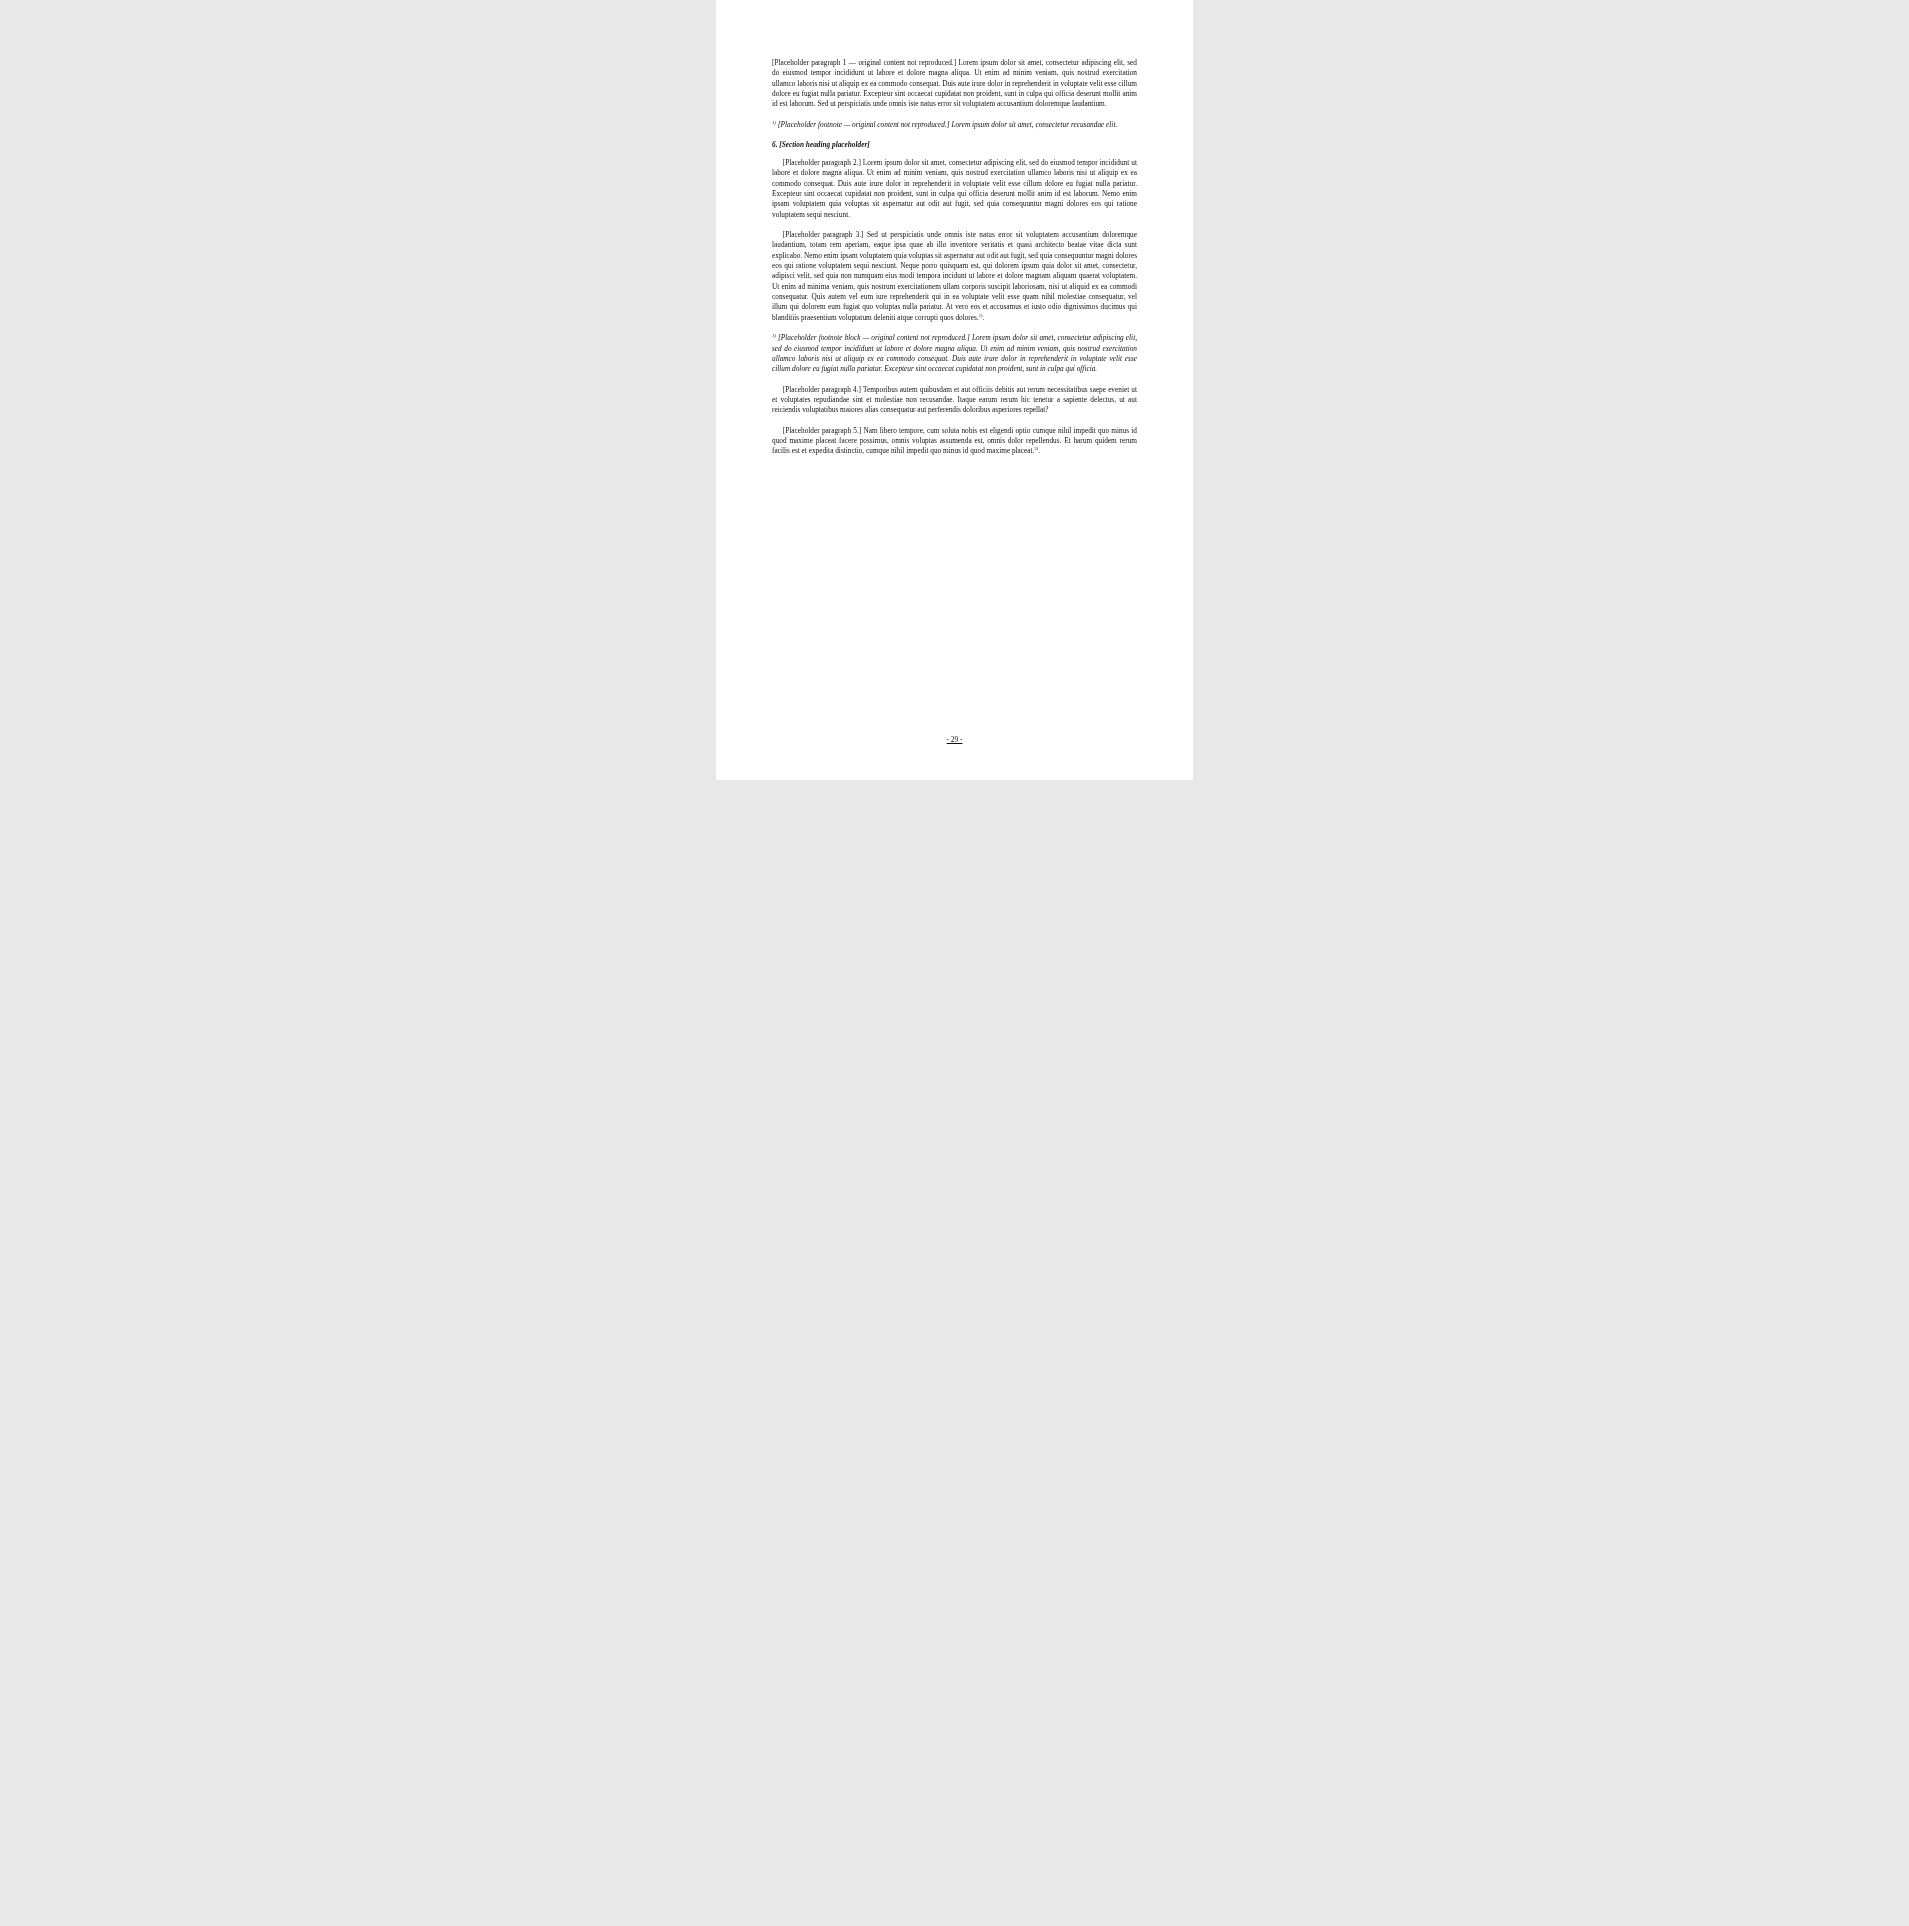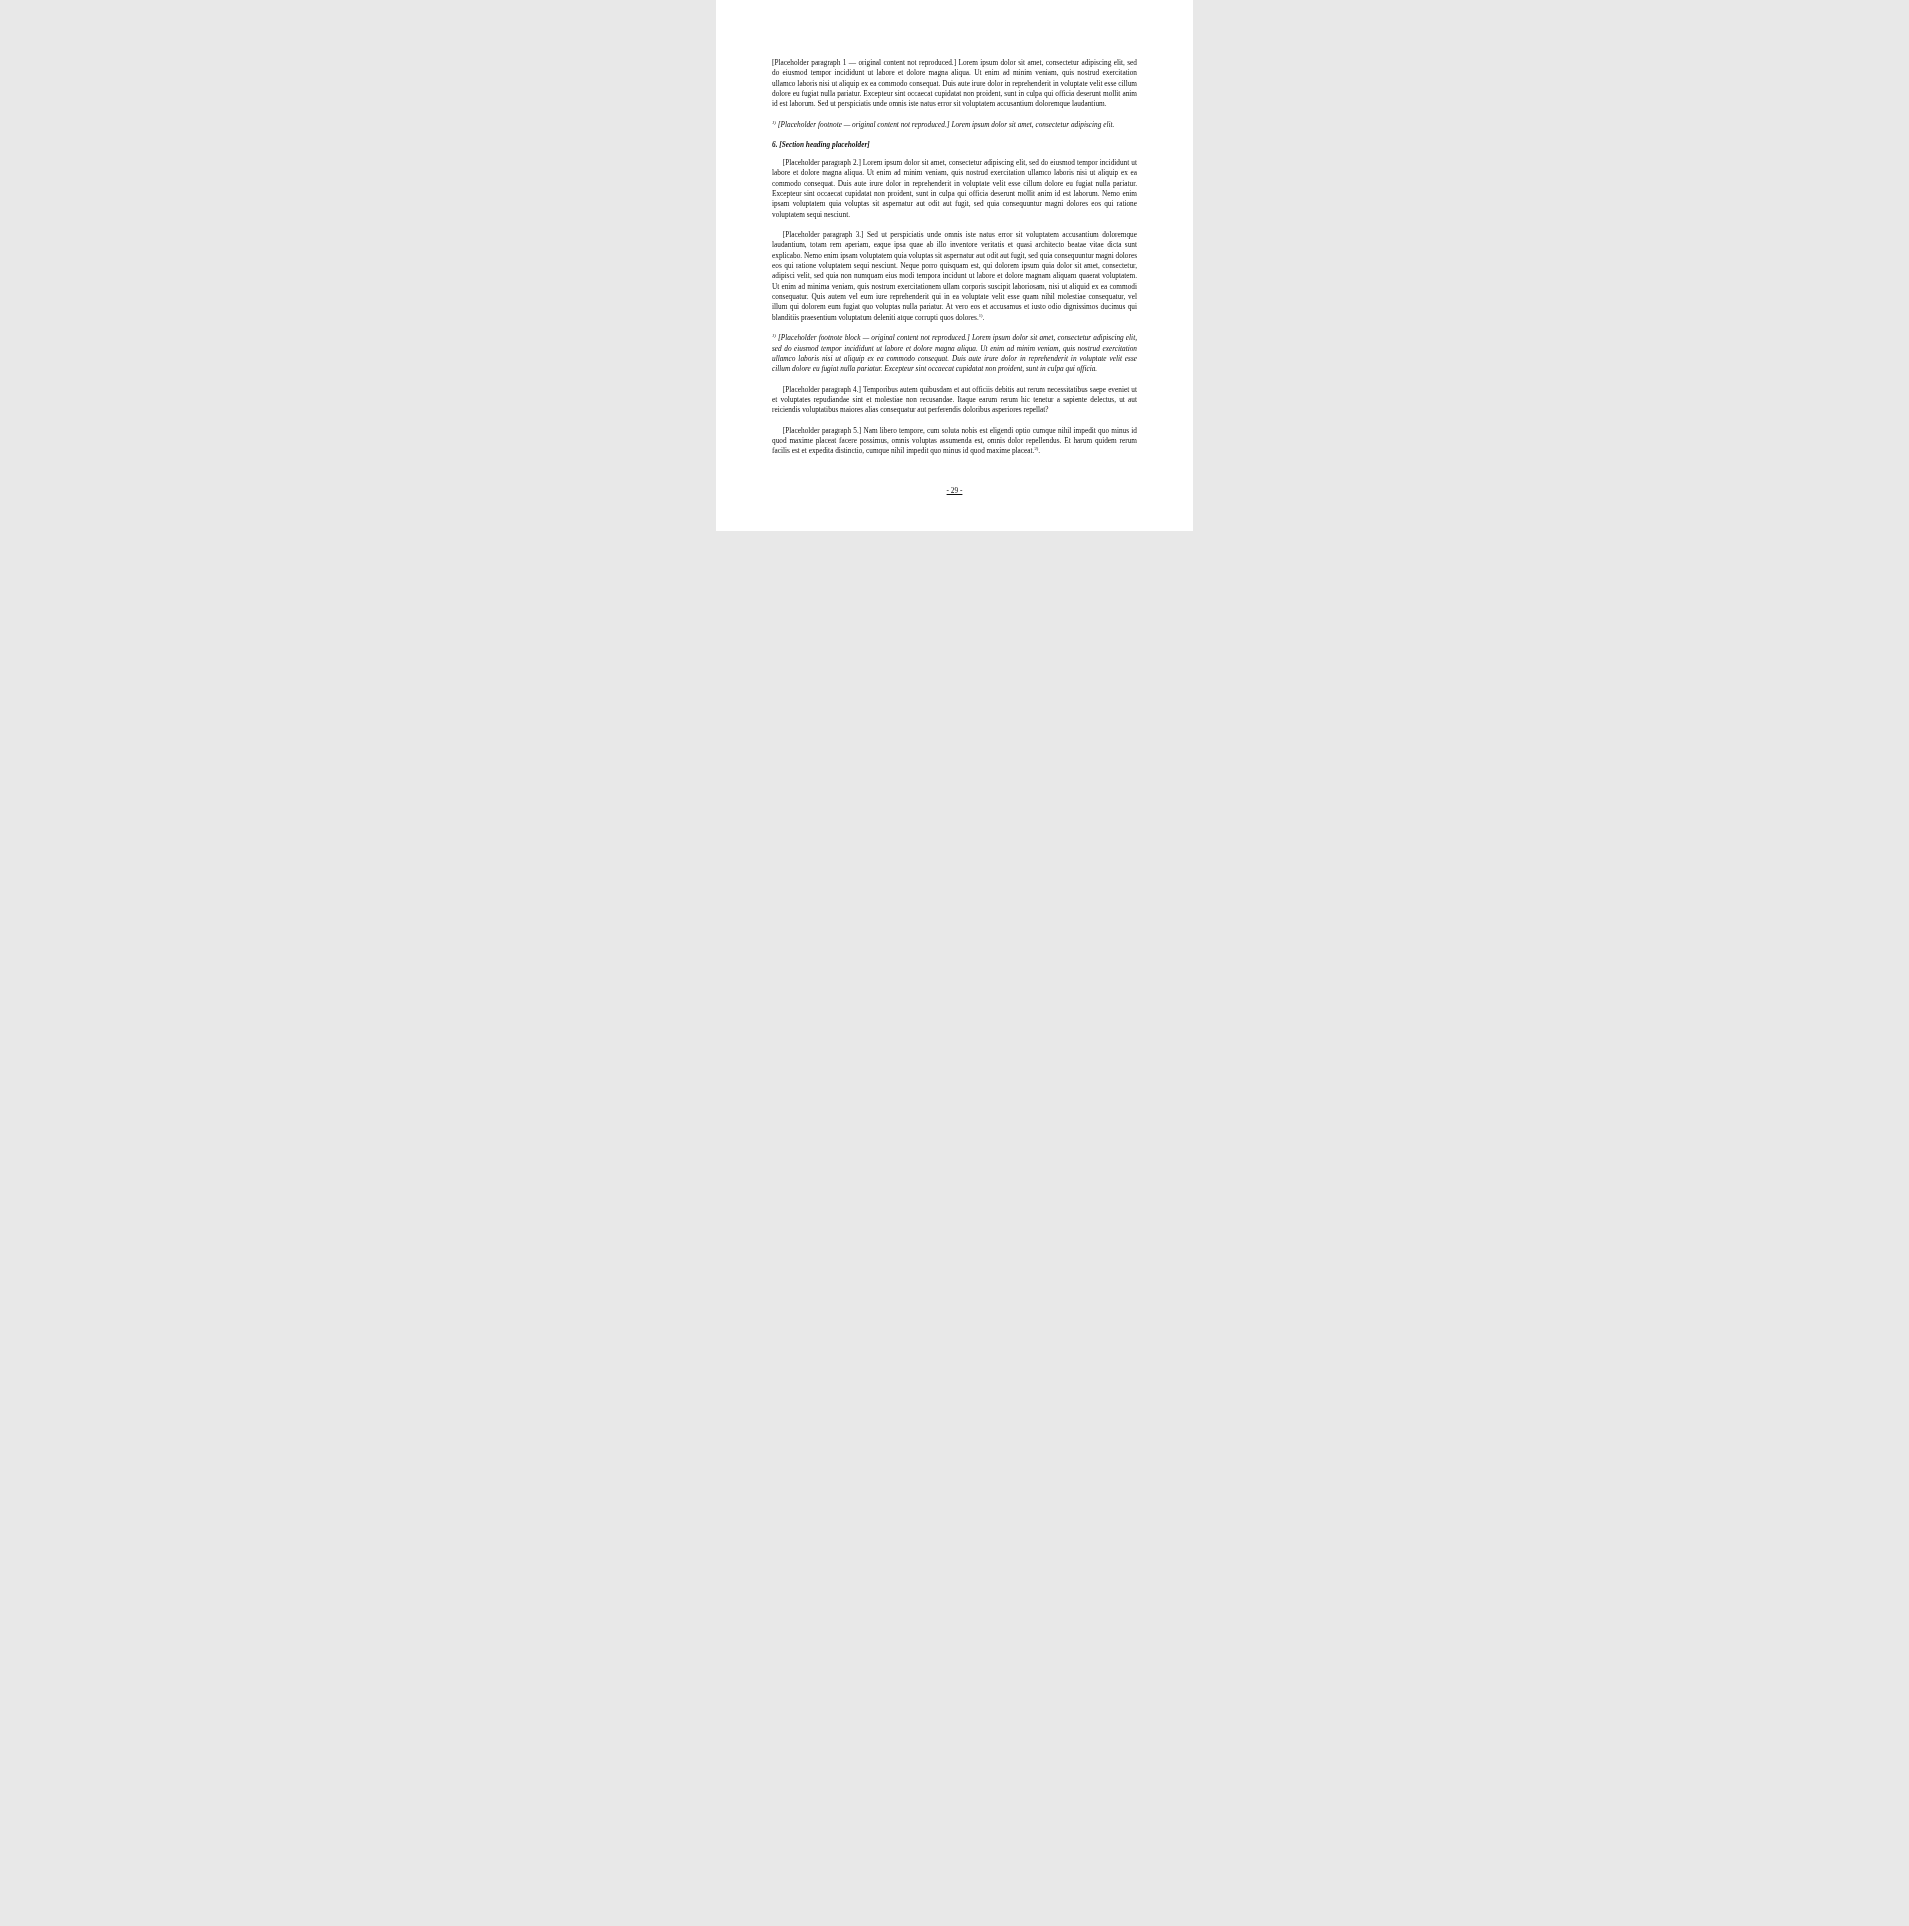--- a/index.html
+++ b/index.html
@@ -2,21 +2,21 @@
 <html style="font-size:6.2px"><head>
 <meta charset="utf-8">
 <style>
   html, body {
     margin: 0;
     padding: 0;
     background: #e8e8e8;
   }
   .page {
     width: 477px;
-    height: 531px;
+    height: 780px;
     margin: 0 auto;
     background: #ffffff;
     box-sizing: border-box;
     padding: 58px 56px 35px 56px;
     font-family: "Liberation Serif", serif;
     font-size: 7.3px;
     line-height: 1.42;
     color: #111111;
     display: flex;
     flex-direction: column;
@@ -66,21 +66,21 @@
 
 <div class="page">
   <div class="content">
 
     <p class="para">
       <span>[Placeholder paragraph 1 — original content not reproduced.] Lorem ipsum dolor sit amet, consectetur adipiscing elit, sed do eiusmod tempor incididunt ut labore et dolore magna aliqua. Ut enim ad minim veniam, quis nostrud exercitation ullamco laboris nisi ut aliquip ex ea commodo consequat. Duis aute irure dolor in reprehenderit in voluptate velit esse cillum dolore eu fugiat nulla pariatur. Excepteur sint occaecat cupidatat non proident, sunt in culpa qui officia deserunt mollit anim id est laborum. Sed ut perspiciatis unde omnis iste natus error sit voluptatem accusantium doloremque laudantium.</span>
     </p>
 
     <p class="footnote">
       <span class="indent"></span><span class="fn-marker">1)</span>
-      <span>[Placeholder footnote — original content not reproduced.] Lorem ipsum dolor sit amet, consectetur adipiscing elit.</span>
+      <span>[Placeholder footnote — original content not reproduced.] Lorem ipsum dolor sit amet, consectetur recusandae elit.</span>
     </p>
 
     <p class="heading">
       <span class="indent"></span><span>6. [Section heading placeholder]</span>
     </p>
 
     <p class="para">
       <span class="indent"></span><span>[Placeholder paragraph 2.] Lorem ipsum dolor sit amet, consectetur adipiscing elit, sed do eiusmod tempor incididunt ut labore et dolore magna aliqua. Ut enim ad minim veniam, quis nostrud exercitation ullamco laboris nisi ut aliquip ex ea commodo consequat. Duis aute irure dolor in reprehenderit in voluptate velit esse cillum dolore eu fugiat nulla pariatur. Excepteur sint occaecat cupidatat non proident, sunt in culpa qui officia deserunt mollit anim id est laborum. Nemo enim ipsam voluptatem quia voluptas sit aspernatur aut odit aut fugit, sed quia consequuntur magni dolores eos qui ratione voluptatem sequi nesciunt.</span>
     </p>
 

